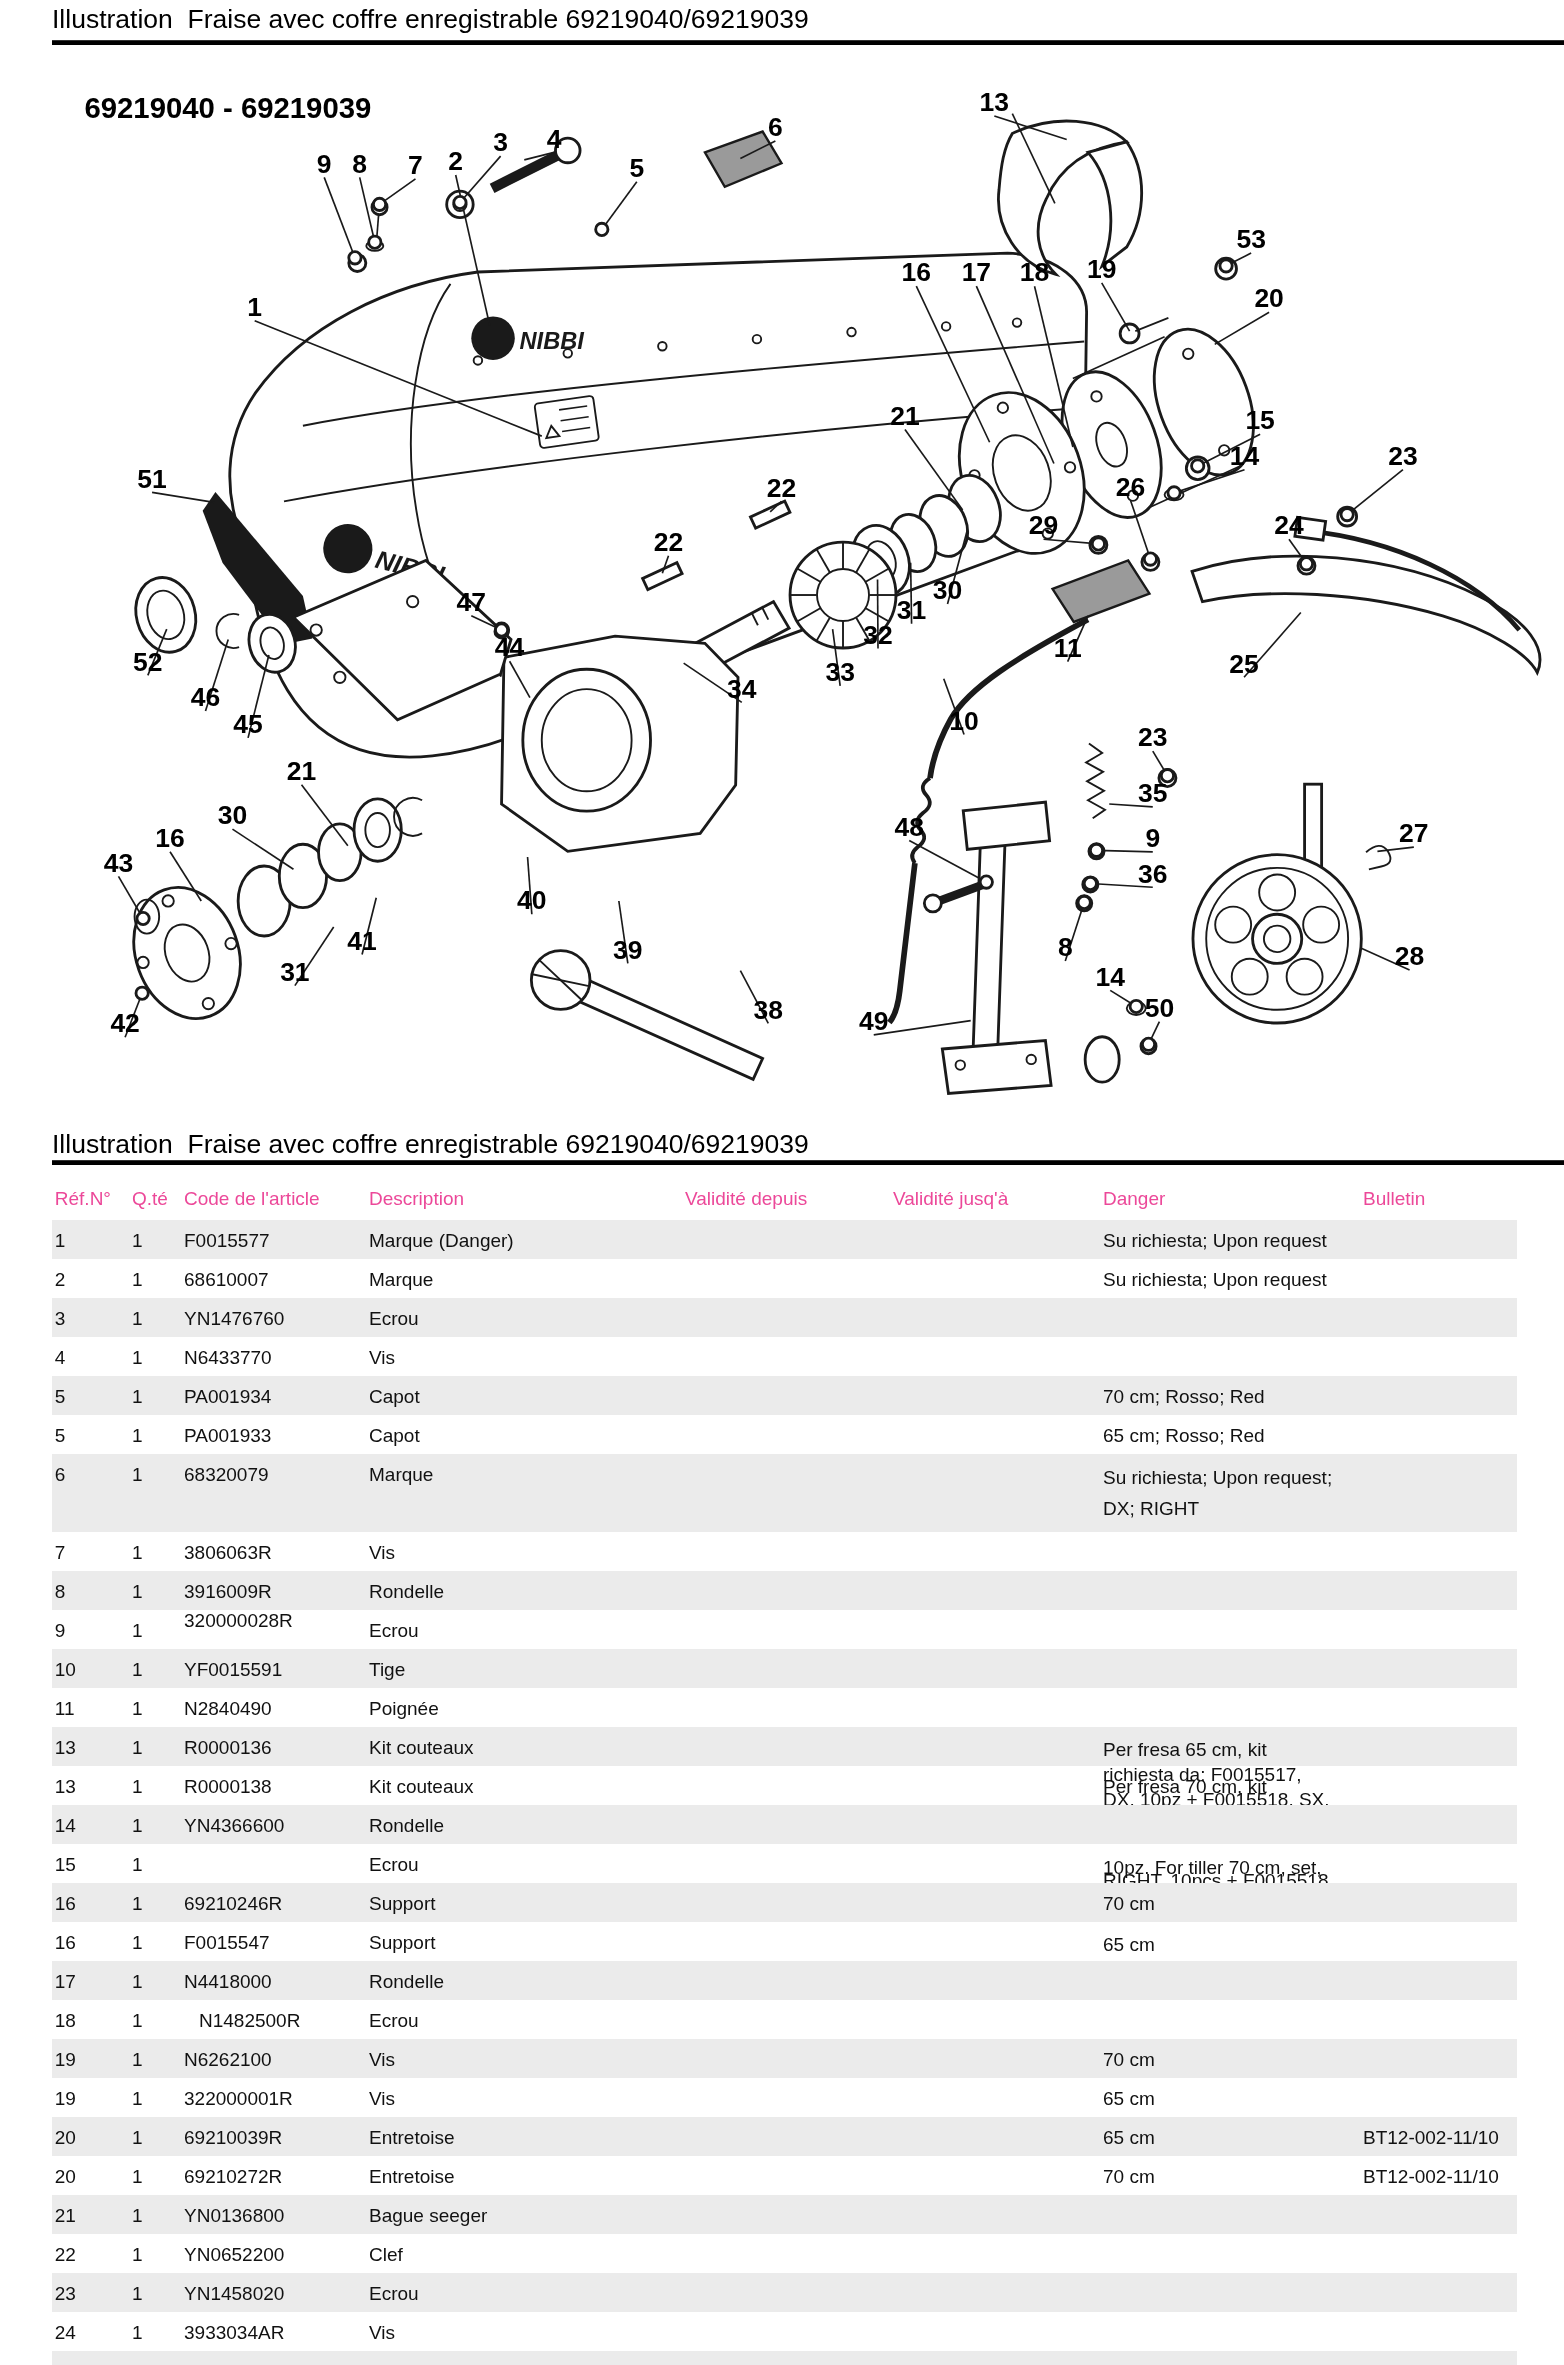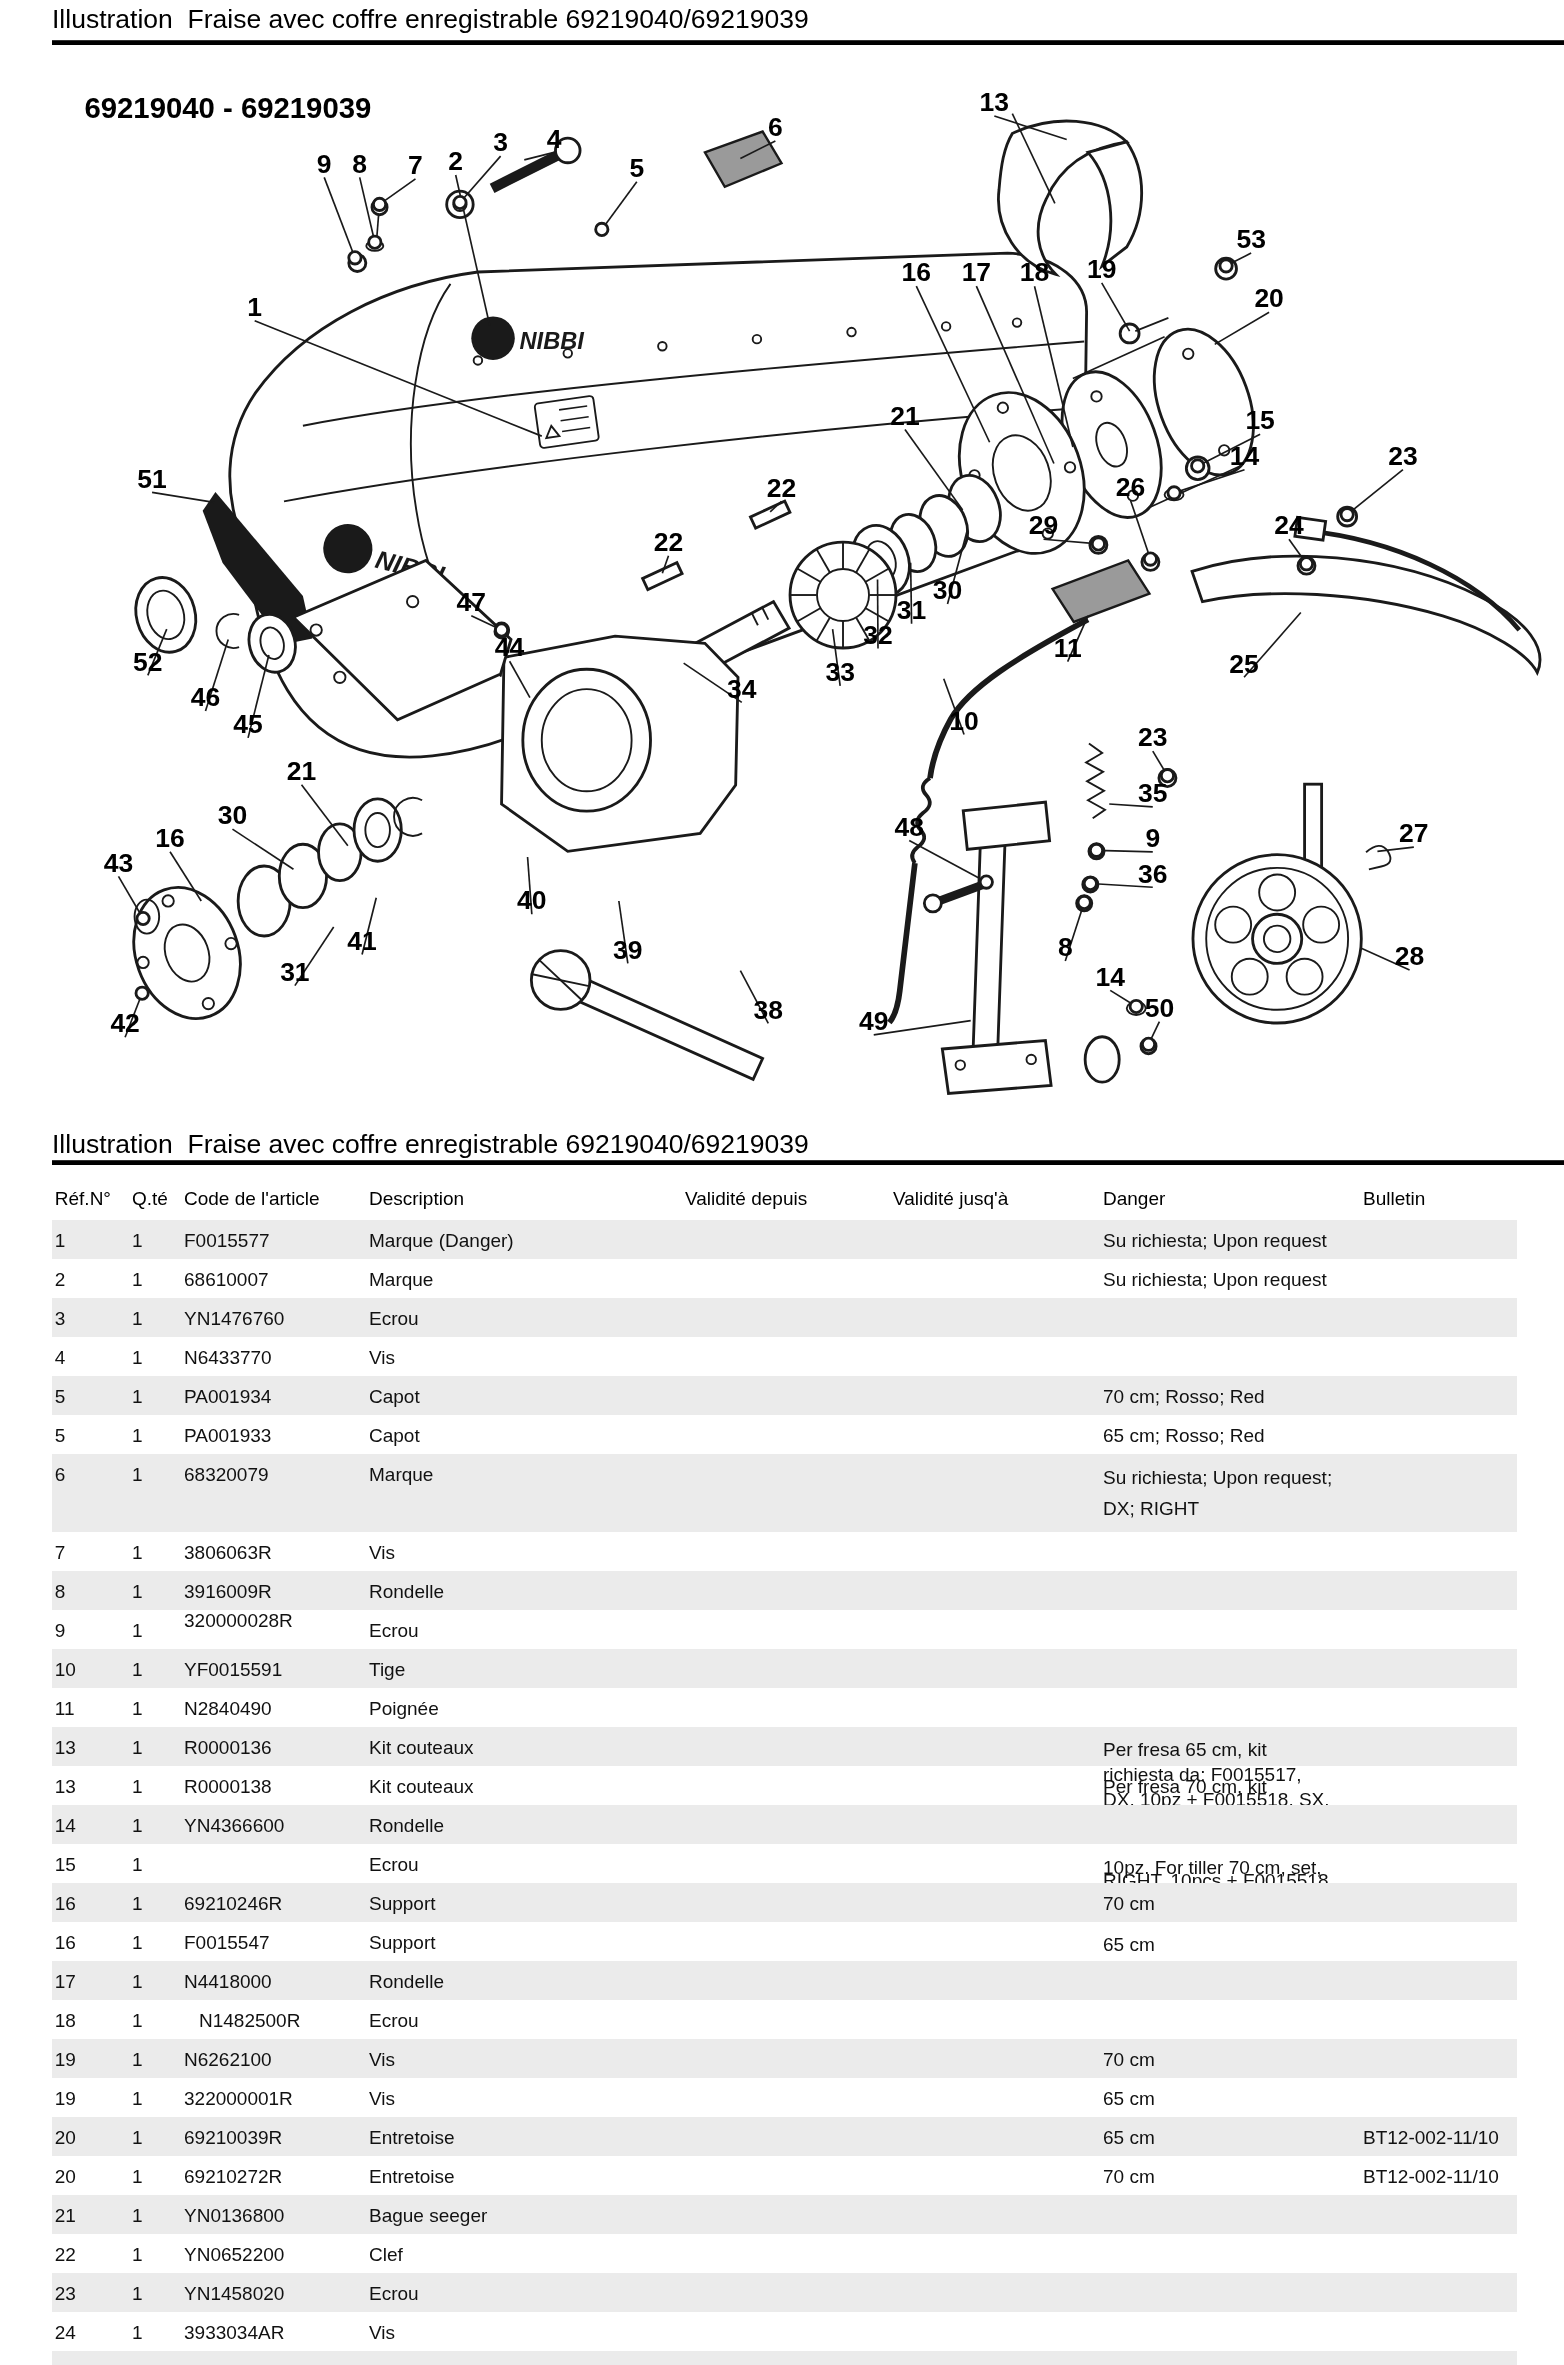--- a/index.html
+++ b/index.html
@@ -3,21 +3,21 @@
 <meta charset="utf-8">
 <style>
   html,body{margin:0;padding:0;background:#fff;}
   body{width:1564px;height:3587px;position:relative;overflow:hidden;
        font-family:"Liberation Sans",sans-serif;color:#111;}
   .doc-title{position:absolute;left:52px;font-size:26.5px;font-weight:500;
              letter-spacing:0px;white-space:pre;color:#000;}
   .rule{position:absolute;left:52px;width:1512px;height:4.3px;background:#000;
         border-top:0.9px solid #333;}
   .tbl-header{position:absolute;left:52px;width:1465px;height:28px;}
-  .tbl-header span{position:absolute;top:0;font-size:19px;color:#000000;white-space:nowrap;}
+  .tbl-header span{position:absolute;top:0;font-size:19px;color:#ec4899;white-space:nowrap;}
   .tbl{position:absolute;left:52px;width:1465px;}
   .row{position:relative;width:1465px;}
   .row.shaded{background:#ebebeb;}
   .cell{position:absolute;font-size:19px;white-space:nowrap;}
   svg text{font-family:"Liberation Sans",sans-serif;font-weight:bold;}
   .plabel{font-size:56px;fill:#000;}
   .caption{font-size:62px;fill:#000;}
   .ln{stroke:#1a1a1a;stroke-width:3.5;}
   .shape{fill:#fff;stroke:#1a1a1a;stroke-width:6;}
   .thin{fill:none;stroke:#1a1a1a;stroke-width:4;}

